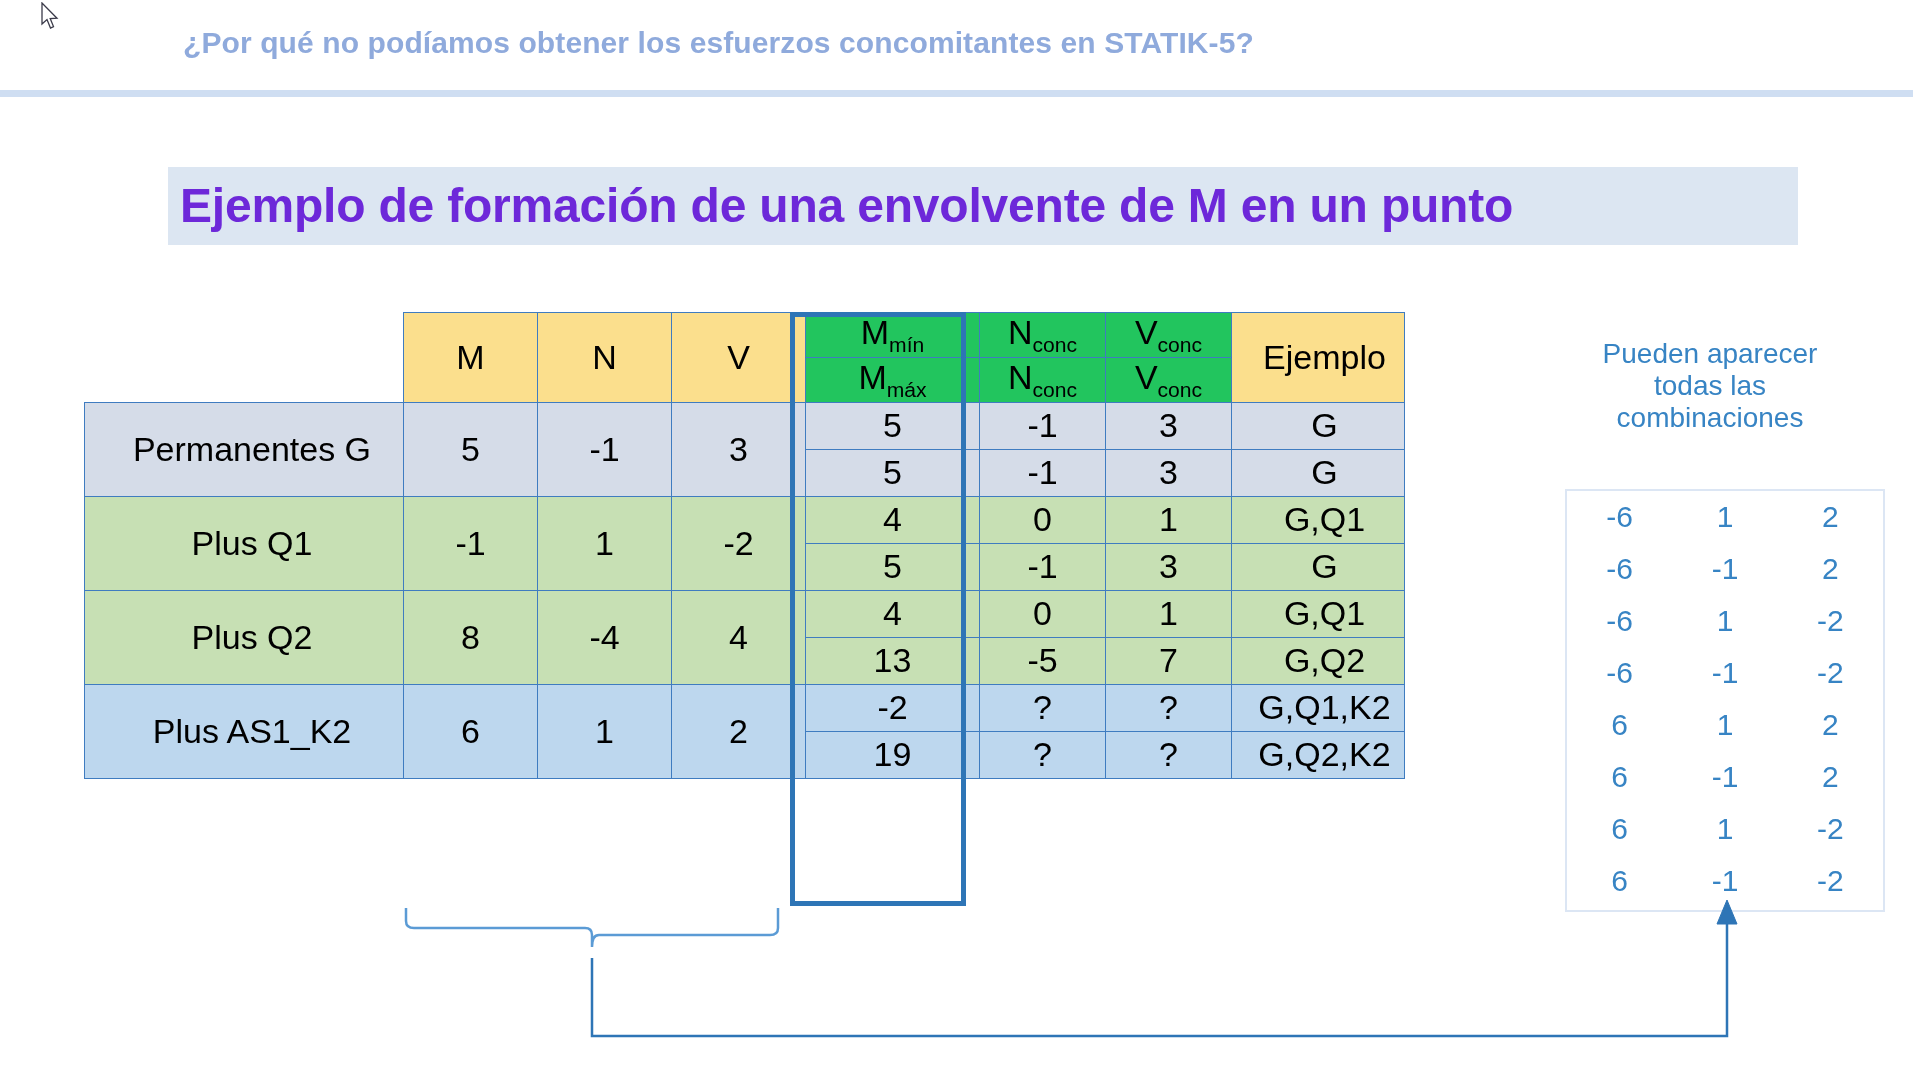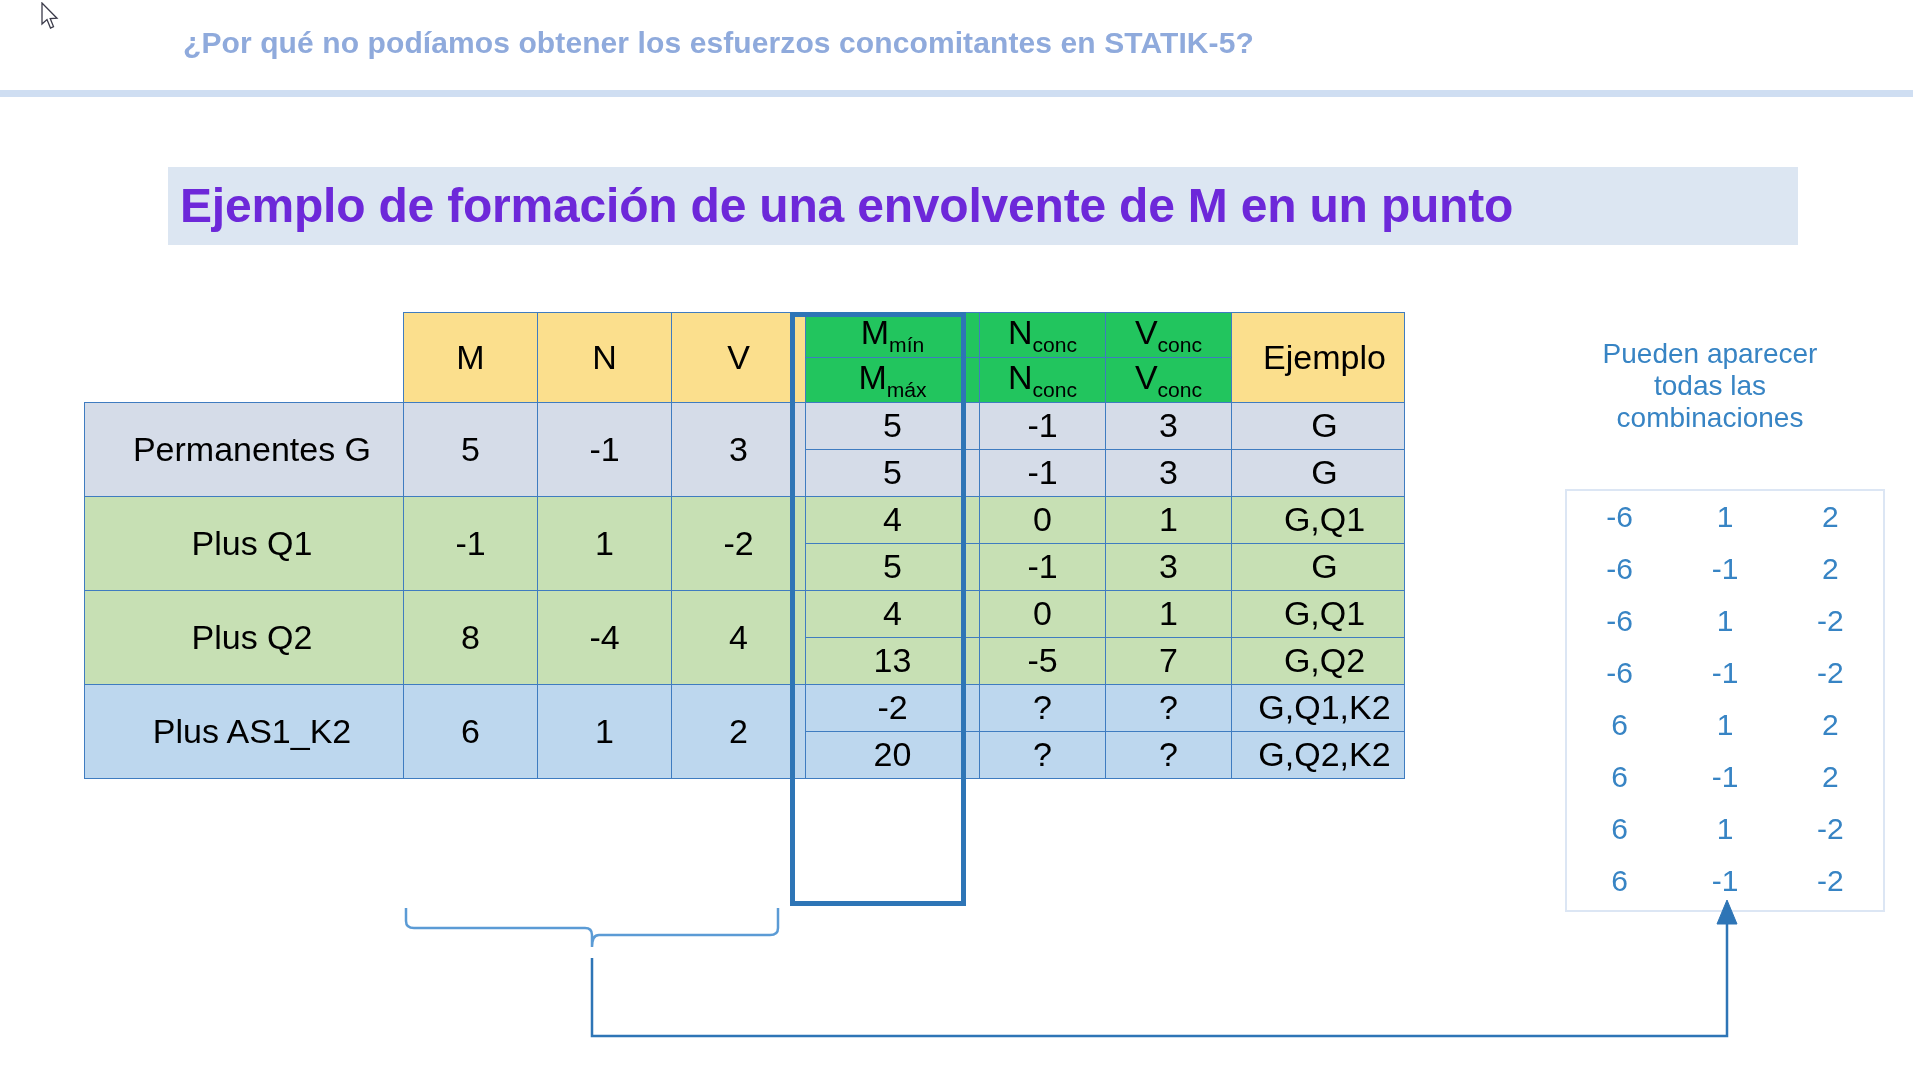--- a/index.html
+++ b/index.html
@@ -259,21 +259,21 @@
         <td class="band-blue cell-label" rowspan="2">Plus AS1_K2</td>
         <td class="band-blue " rowspan="2">6</td>
         <td class="band-blue " rowspan="2">1</td>
         <td class="band-blue " rowspan="2">2</td>
         <td class="band-blue bold-cell">-2</td>
         <td class="band-blue bold-cell">?</td>
         <td class="band-blue bold-cell">?</td>
         <td class="band-blue cell-det bold-cell">G,Q1,K2</td>
       </tr>
       <tr class="subrow">
-        <td class="band-blue bold-cell">20</td>
+        <td class="band-blue bold-cell">19</td>
         <td class="band-blue bold-cell">?</td>
         <td class="band-blue bold-cell">?</td>
         <td class="band-blue cell-det bold-cell">G,Q2,K2</td>
       </tr>
     </tbody>
 </table>
 
 <div id="mcol-highlight"></div>
 
 <div id="combo-note">Pueden aparecer todas las combinaciones</div>

